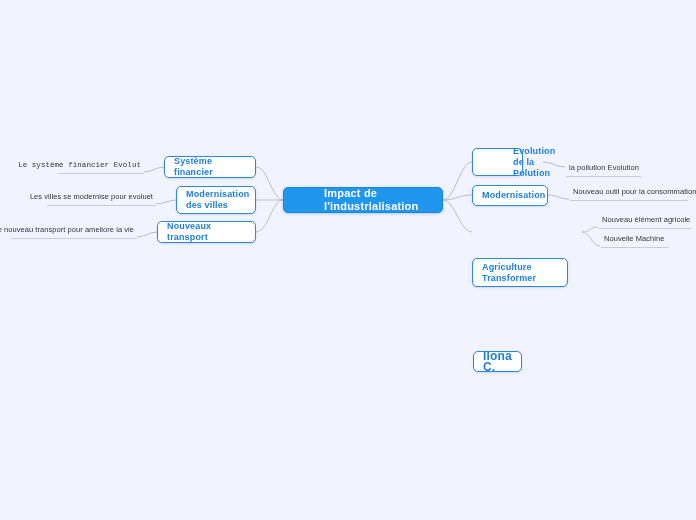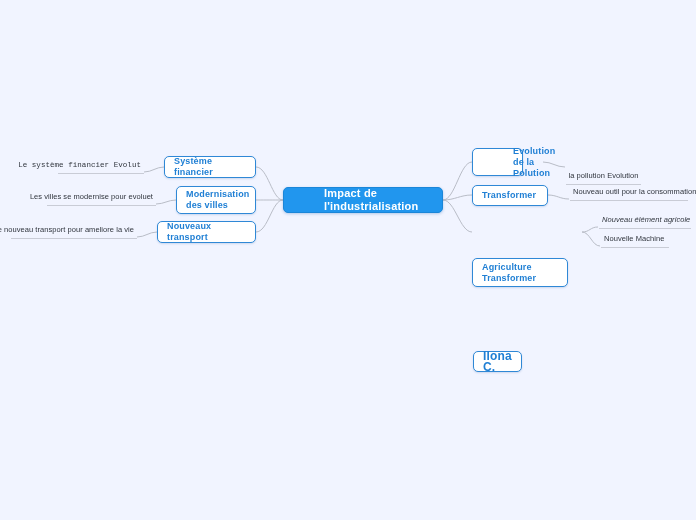--- a/index.html
+++ b/index.html
@@ -118,48 +118,48 @@
 
   <div class="node" style="left:157px; top:221px; width:99px; height:22px;">
     <span>Nouveaux transport</span>
   </div>
 
   <div class="node" style="left:472px; top:148px; width:50px; height:28px;padding-left:40px;">
     <span>Evolution de la Polution</span>
   </div>
 
   <div class="node" style="left:472px; top:185px; width:76px; height:21px;">
-    <span>Transformer</span>
+    <span>Modernisation</span>
   </div>
 
   <div class="node" style="left:472px; top:218px; width:96px; height:29px;margin-top:40px;">
     <span>Agriculture Transformer</span>
   </div>
 
   <div class="leaf align-right" style="left:58px; top:161px; width:86px; height:13px;font-family:Liberation Mono, monospace;">
     <span>Le système financier Evolut</span>
   </div>
 
   <div class="leaf align-right" style="left:47px; top:193px; width:109px; height:13px;">
     <span>Les villes se modernise pour evoluet</span>
   </div>
 
   <div class="leaf align-right" style="left:11px; top:226px; width:126px; height:13px;">
     <span>De nouveau transport pour ameliore la vie</span>
   </div>
 
-  <div class="leaf" style="left:566px; top:172px; width:75px; height:13px;justify-content:center;">
+  <div class="leaf" style="left:566px; top:164px; width:75px; height:13px;">
     <span>la  pollution Evolution</span>
   </div>
 
   <div class="leaf" style="left:570px; top:188px; width:118px; height:13px;">
     <span>Nouveau outil pour la consommation</span>
   </div>
 
-  <div class="leaf" style="left:599px; top:216px; width:92px; height:13px;font-style:italic;">
+  <div class="leaf" style="left:599px; top:216px; width:92px; height:13px;">
     <span>Nouveau élément agricole</span>
   </div>
 
   <div class="leaf" style="left:601px; top:235px; width:68px; height:13px;">
     <span>Nouvelle Machine</span>
   </div>
 
   <div class="node signature" style="left:473px; top:351px; width:49px; height:21px;">
     <span>Ilona C.</span>
   </div>

